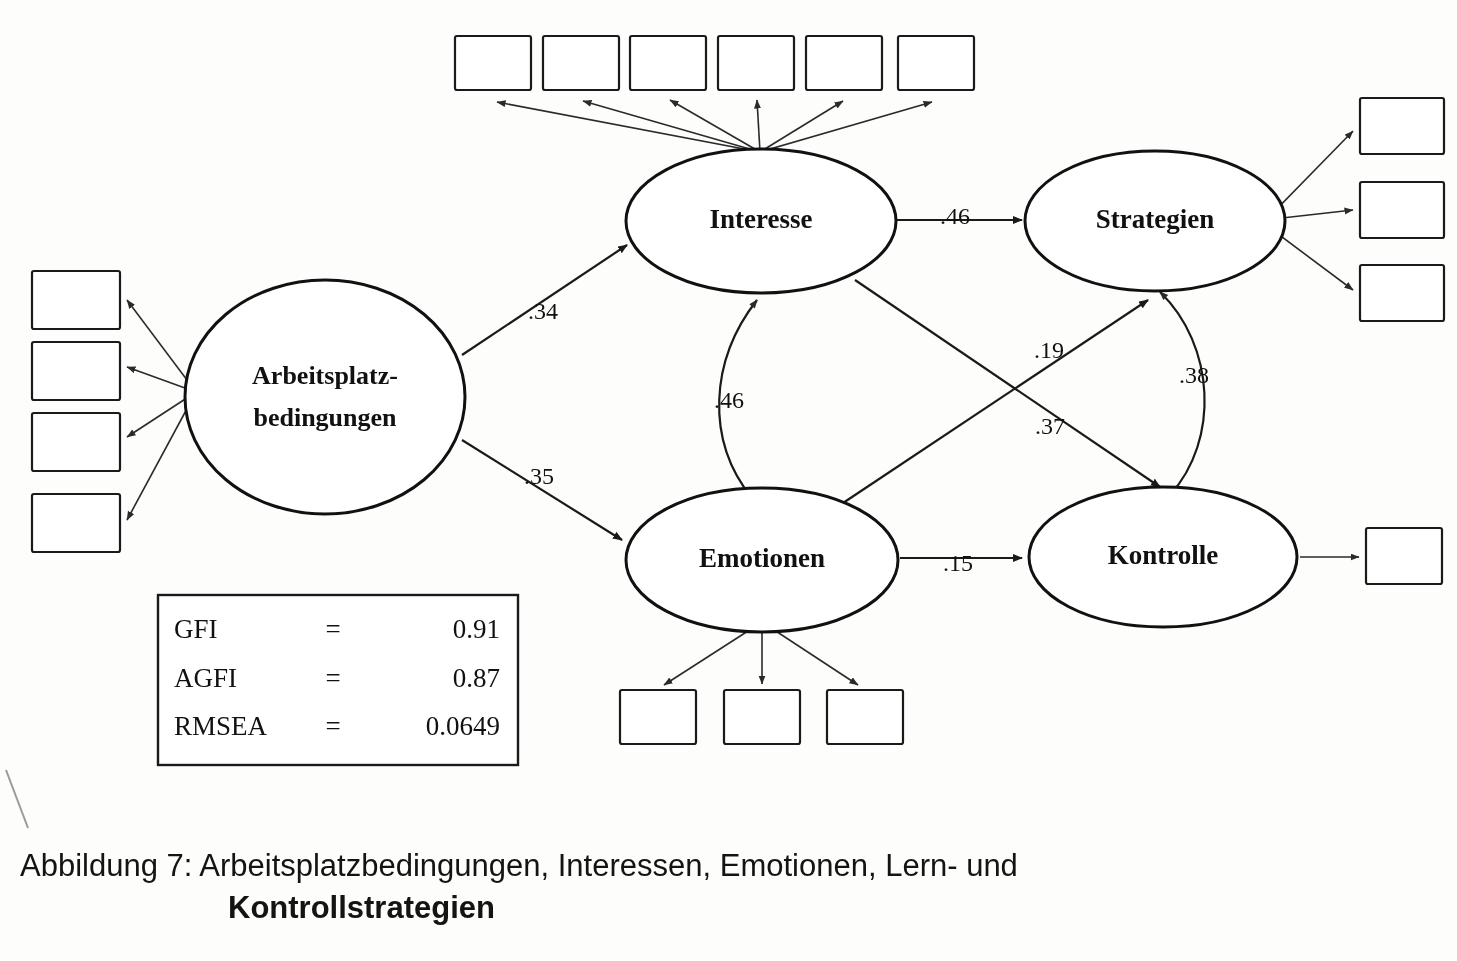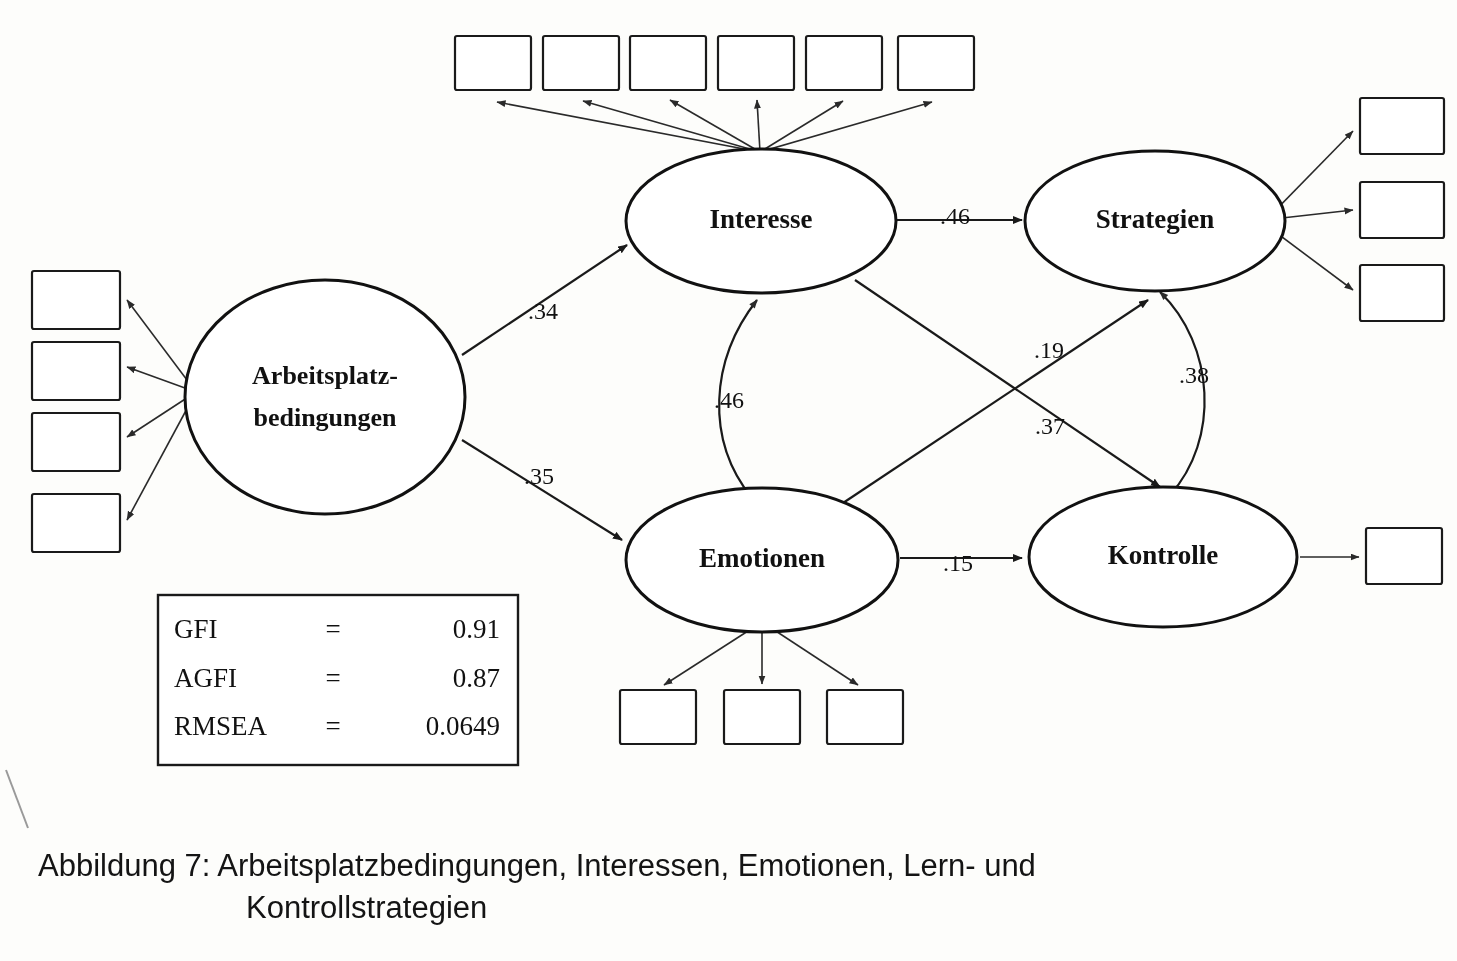--- a/index.html
+++ b/index.html
@@ -82,31 +82,32 @@
     stroke: #2a2a2a;
     stroke-width: 1.6;
   }
   .fit-box {
     fill: #ffffff;
     stroke: #1a1a1a;
     stroke-width: 2.4;
   }
   #caption {
     position: absolute;
-    left: 38px;
+    left: 20px;
     top: 845px;
     width: 1200px;
     font-family: "Liberation Sans", sans-serif;
     font-size: 31px;
     color: #141414;
     line-height: 1.35;
   }
   #caption .cap-line2 {
     display: block;
     margin-left: 208px;
+    font-weight: bold;
   }
 </style>
 </head>
 <body>
 
 <div id="page">
 
   <svg id="diagram-svg" viewBox="0 0 1457 961">
     <defs>
       <marker id="arrow" markerWidth="11" markerHeight="11" refX="9" refY="4" orient="auto" markerUnits="userSpaceOnUse">

